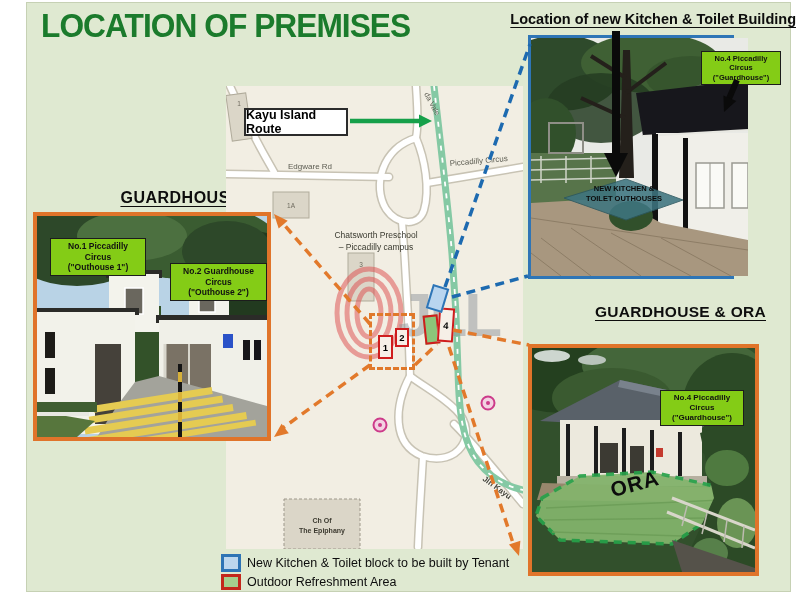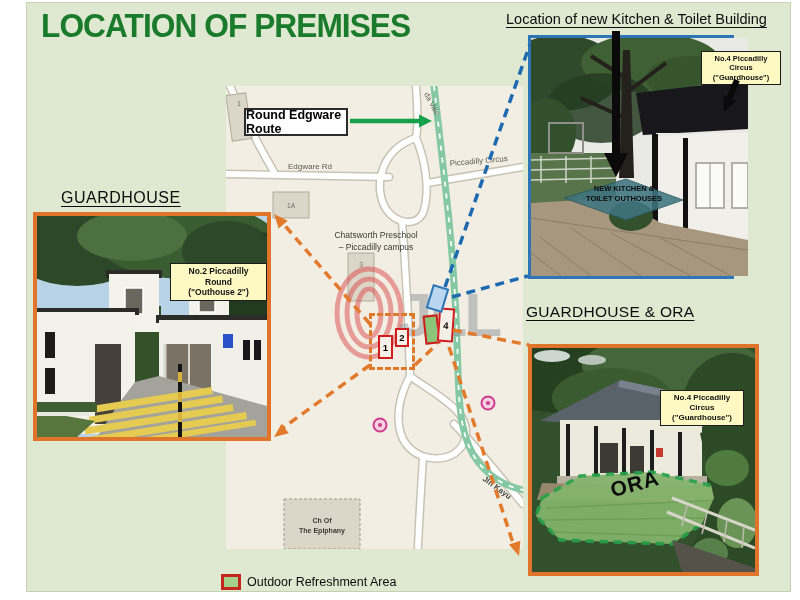--- a/index.html
+++ b/index.html
@@ -1,28 +1,28 @@
 <!DOCTYPE html>
 <html><head>
 <meta charset="utf-8">
 <style>
   html,body{margin:0;padding:0;background:#ffffff;}
   *{box-sizing:border-box;font-family:"Liberation Sans",sans-serif;}
   #stage{position:relative;width:800px;height:600px;background:#ffffff;overflow:hidden;}
   #slide{position:absolute;left:26px;top:2px;width:765px;height:590px;background:#dfe9d1;border:1px solid #c6d1b4;}
   .abs{position:absolute;}
   #title{left:14px;top:4px;font-size:33px;font-weight:bold;color:#1b7b2c;letter-spacing:-1px;transform:scaleX(.96);transform-origin:left top;white-space:nowrap;}
-  .sec-head{font-weight:normal;color:#0d0d0d;text-decoration:underline;text-underline-offset:3px;text-align:left;white-space:nowrap;}
+  .sec-head{font-weight:bold;color:#0d0d0d;text-decoration:underline;text-underline-offset:3px;text-align:right;white-space:nowrap;}
   #kitchen-head{left:479px;top:8px;width:290px;font-size:14.5px;}
   #outhouses-head{left:34px;top:186px;width:180px;font-size:16px;letter-spacing:.5px;}
   #guardhouse-head{left:499px;top:300px;width:240px;font-size:15.5px;letter-spacing:.3px;}
   .inset{position:absolute;background:#888;}
   .inset svg{display:block;}
   #map{left:199px;top:83px;width:297px;height:463px;background:#f2eee3;}
-  .photo-label{position:absolute;background:#fef9c3;border:1px solid #1c1c1c;text-align:center;font-weight:bold;color:#111;padding:2px 10px;line-height:1.25;z-index:15;}
+  .photo-label{position:absolute;background:#84cc16;border:1px solid #1c1c1c;text-align:center;font-weight:bold;color:#111;padding:2px 10px;line-height:1.25;z-index:15;}
   .photo-label .l1,.photo-label .l2{display:block;}
   .marker{position:absolute;border:2.5px solid #cf1d1d;background:#f6efe7;display:flex;align-items:center;justify-content:center;font-weight:bold;font-size:9.5px;color:#000;z-index:6;}
   #ora-rect{left:342px;top:310px;width:46px;height:57px;border:3px dashed #e0782a;background:transparent;z-index:5;}
   .legend-row{position:absolute;display:flex;align-items:center;z-index:8;}
   .legend-swatch{width:20px;height:18px;border:3px solid;margin-right:6px;flex:none;}
   .legend-label{font-size:12.5px;color:#0d0d0d;white-space:nowrap;}
   #overlay{position:absolute;left:0;top:0;width:800px;height:600px;z-index:20;pointer-events:none;}
   .z10{z-index:10;}
   #route-box{left:217px;top:105px;width:104px;height:28px;background:#fff;border:2px solid #2b2b2b;display:flex;align-items:center;justify-content:center;font-size:12.5px;font-weight:bold;color:#000;z-index:7;}
   #ora-text{position:absolute;left:78px;top:124px;font-size:21px;font-weight:bold;color:#0c0c0c;transform:rotate(-15deg);letter-spacing:1px;z-index:4;}
@@ -111,21 +111,21 @@
           <g fill="none" stroke="#dd4b4b" stroke-width="5" opacity="0.5">
             <ellipse cx="143" cy="227" rx="12" ry="24"></ellipse>
             <ellipse cx="143" cy="227" rx="22" ry="34"></ellipse>
             <ellipse cx="143" cy="227" rx="32" ry="44"></ellipse>
           </g>
           <text x="172" y="250" font-size="62" font-weight="bold" fill="#8f969c" opacity="0.5" letter-spacing="-3">JLL</text>
         </g>
       </svg>
     </div>
 
-    <div id="route-box" class="abs">Round Edgware Route</div>
+    <div id="route-box" class="abs">Kayu Island Route</div>
 
     <div id="ora-rect" class="abs"></div>
     <div class="marker" style="left:351px;top:332px;width:15px;height:24px;">
         <span>1</span>
       </div>
     <div class="marker" style="left:368px;top:325px;width:14px;height:19px;">
         <span>2</span>
       </div>
     <div class="marker" style="left:397px;top:312px;width:15px;height:29px;background:#8cc57a;transform:rotate(-6deg);"></div>
     <div class="marker" style="left:411px;top:305px;width:16px;height:34px;transform:rotate(4deg);">
@@ -235,22 +235,26 @@
           <rect x="141" y="148" width="4" height="73" fill="#141414"></rect>
           <rect x="141" y="156" width="4" height="10" fill="#d8b13a"></rect>
           <rect x="141" y="176" width="4" height="10" fill="#d8b13a"></rect>
           <rect x="141" y="196" width="4" height="10" fill="#d8b13a"></rect>
         </g>
 
         <polygon points="0,195 58,205 40,221 0,221" fill="#57763d"></polygon>
         <rect x="0" y="186" width="60" height="10" fill="#3f5e31"></rect>
         <rect x="0" y="196" width="52" height="4" fill="#e8e8e2"></rect>
       </svg>
+      <div class="photo-label" style="left:13px;top:22px;width:96px;font-size:8.5px;">
+        <span class="l1">No.1 Piccadilly Circus</span>
+        <span class="l2">("Outhouse 1")</span>
+      </div>
       <div class="photo-label" style="left:133px;top:47px;width:97px;font-size:8.5px;">
-        <span class="l1">No.2 Piccadilly Round</span>
+        <span class="l1">No.2 Guardhouse Circus</span>
         <span class="l2">("Outhouse 2")</span>
       </div>
     </div>
 
     <div class="inset z10" style="left:501px;top:341px;width:231px;height:232px;border:4px solid #e0742a;">
       <svg width="223" height="224" viewBox="0 0 223 224">
         <rect width="223" height="224" fill="#32502c"></rect>
         <g>
           <ellipse cx="30" cy="25" rx="70" ry="40" fill="#24401f"></ellipse>
           <ellipse cx="140" cy="18" rx="90" ry="32" fill="#44663a"></ellipse>
@@ -299,20 +303,24 @@
         </g>
         <polygon points="140,192 223,220 223,224 150,224" fill="#55524a"></polygon>
       </svg>
       <div id="ora-text">ORA</div>
       <div class="photo-label" style="left:128px;top:42px;width:84px;font-size:8px;">
         <span class="l1">No.4 Piccadilly Circus</span>
         <span class="l2">("Guardhouse")</span>
       </div>
     </div>
 
+    <div class="legend-row" style="left:194px;top:551px;">
+      <div class="legend-swatch" style="background:#bdd7ee;border-color:#2e74b5;"></div>
+      <div class="legend-label">New Kitchen &amp; Toilet block to be built by Tenant</div>
+    </div>
     <div class="legend-row" style="left:194px;top:571px;">
       <div class="legend-swatch" style="background:#a5cf8d;border-color:#c3271b;height:16px;"></div>
       <div class="legend-label">Outdoor Refreshment Area</div>
     </div>
   </div>
 
   <svg id="overlay">
 
     <g stroke="#1d6ab0" stroke-width="3.5" stroke-dasharray="9,6" fill="none">
       <path d="M445,287 L530,44"></path>

